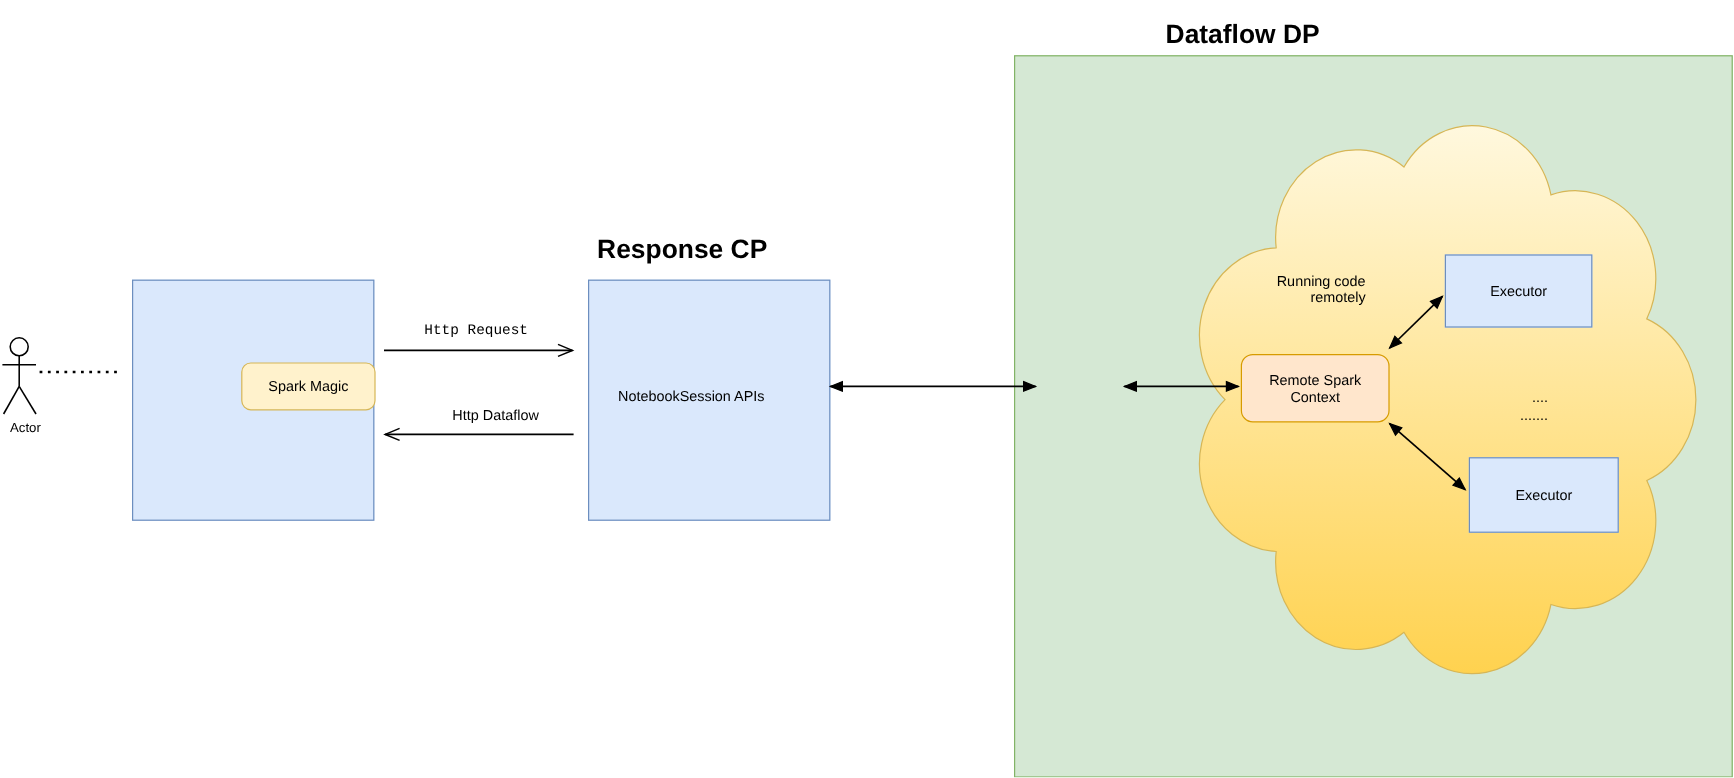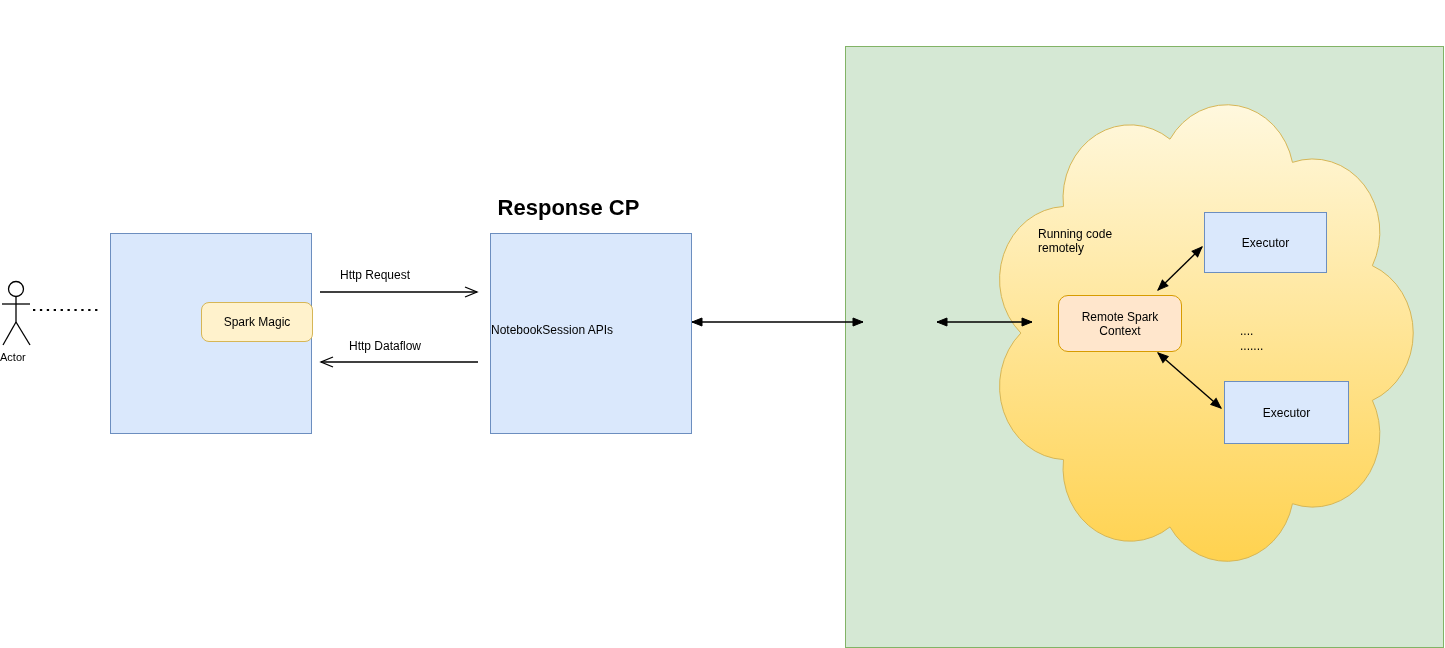--- a/index.html
+++ b/index.html
@@ -4,21 +4,21 @@
 <style>
   html,body{margin:0;padding:0;background:#fff;}
   .canvas{
     position:relative;width:1445px;height:648px;overflow:hidden;
     background:var(--canvas-bg,#fff);
     font-family:"Liberation Sans",sans-serif;
     color:var(--text-color,#000);
   }
   .abs{position:absolute;}
   .title{font-weight:bold;font-size:22px;text-align:center;white-space:nowrap;z-index:3;}
-  .lbl{font-size:12px;line-height:14px;text-align:left;z-index:3;}
+  .lbl{font-size:12px;line-height:14px;text-align:right;z-index:3;}
   .flex-center{display:flex;align-items:center;justify-content:center;text-align:center;}
   .box-blue{background:var(--blue-fill);border:1px solid var(--blue-border);z-index:2;}
   .box-yellow{background:var(--yellow-fill);border:1px solid var(--yellow-border);border-radius:10px;z-index:2;}
   .box-orange{background:var(--orange-fill);border:1px solid var(--orange-border);border-radius:10px;z-index:2;}
   .green-region{background:var(--green-fill);border:1px solid var(--green-border);z-index:0;}
   .svg-layer{position:absolute;left:0;top:0;pointer-events:none;}
   .bg-layer{z-index:1;}
   .fg-layer{z-index:4;}
   .stroke-line{stroke:var(--line-color);fill:none;}
   .fill-head{fill:var(--line-color);stroke:var(--line-color);}
@@ -60,38 +60,39 @@
       <line x1="16" y1="296.5" x2="16" y2="322"></line>
       <line x1="2" y1="304" x2="30" y2="304"></line>
       <line x1="16" y1="322" x2="3" y2="345"></line>
       <line x1="16" y1="322" x2="30" y2="345"></line>
     </g>
 
     <line class="stroke-line" x1="33" y1="310" x2="100" y2="310" stroke-width="2" stroke-dasharray="2.3 4.6"></line>
   </svg>
 
   <div class="abs title" style="left:490px;top:195px;width:157px;">Response CP</div>
+  <div class="abs title" style="left:958px;top:16px;width:155px;">Dataflow DP</div>
 
   <div class="abs lbl" style="left:0px;top:350px;width:34px;font-size:11px;">Actor</div>
 
   <div class="abs box-blue" style="left:110px;top:233px;width:200px;height:199px;"></div>
   <div class="abs box-yellow flex-center lbl" style="left:201px;top:302px;width:110px;height:38px;border-radius:8px;">
     <span>Spark Magic</span>
   </div>
 
   <div class="abs box-blue" style="left:490px;top:233px;width:200px;height:199px;"></div>
-  <div class="abs lbl" style="left:491px;top:323px;width:160px;text-align:left;">NotebookSession APIs</div>
+  <div class="abs lbl" style="left:491px;top:323px;width:160px;text-align:left;padding-left:24px;">NotebookSession APIs</div>
 
-  <div class="abs lbl" style="left:340px;top:268px;width:100px;">Http Request</div>
+  <div class="abs lbl" style="left:340px;top:268px;width:100px;font-family:Liberation Mono, monospace;">Http Request</div>
   <div class="abs lbl" style="left:349px;top:339px;width:100px;">Http Dataflow</div>
 
 
   <div class="abs lbl" style="left:1038px;top:227px;width:100px;">Running code remotely</div>
 
-  <div class="abs box-orange flex-center lbl" style="left:1034px;top:295px;width:122px;height:55px;margin-left:24px;">
+  <div class="abs box-orange flex-center lbl" style="left:1034px;top:295px;width:122px;height:55px;">
     <span style="width:104px;">Remote Spark Context</span>
   </div>
 
   <div class="abs box-blue flex-center lbl" style="left:1204px;top:212px;width:121px;height:59px;">
     <span>Executor</span>
   </div>
   <div class="abs box-blue flex-center lbl" style="left:1224px;top:381px;width:123px;height:61px;">
     <span>Executor</span>
   </div>
 

